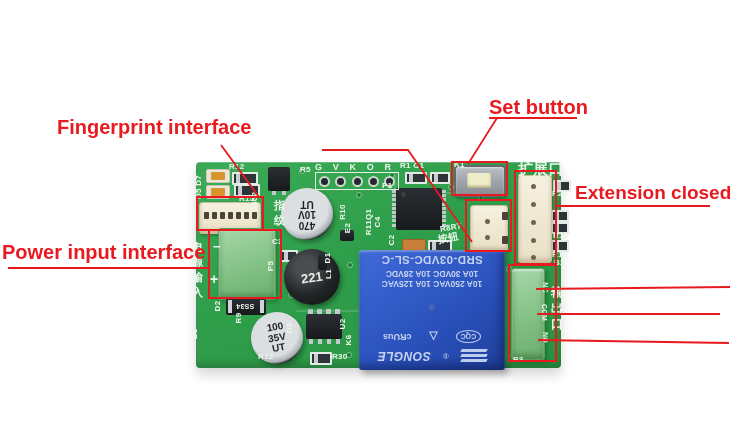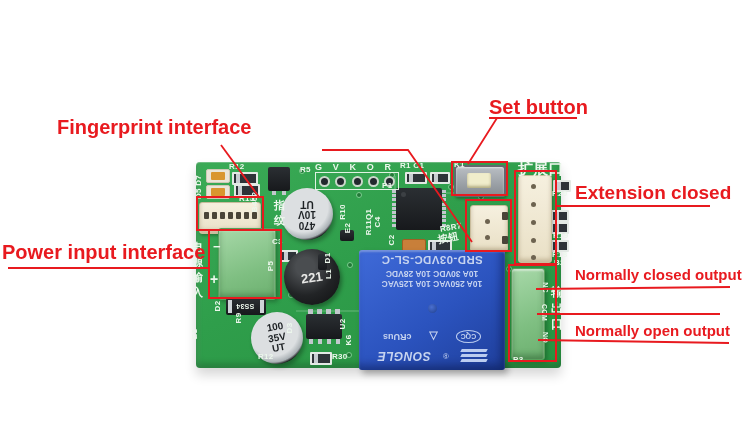--- a/index.html
+++ b/index.html
@@ -338,15 +338,13 @@
     <path d="M556,206 L710,206"></path>
     <path d="M536,289 L730,287"></path>
     <path d="M537,314 L720,314"></path>
     <path d="M538,340 L729,343"></path>
   </svg>
 
   <div class="lbl lbl-big" style="left:57px;top:116px;">Fingerprint interface</div>
   <div class="lbl lbl-big" style="left:489px;top:96px;">Set button</div>
   <div class="lbl lbl-mid" style="left:575px;top:182px;">Extension closed</div>
   <div class="lbl lbl-big" style="left:2px;top:241px;">Power input interface</div>
-  <div class="lbl lbl-sm" style="left:575px;top:266px;">Normally closed output</div>
-  <div class="lbl lbl-sm" style="left:575px;top:322px;">Normally open output</div>
 </div>
 
 </body></html>

